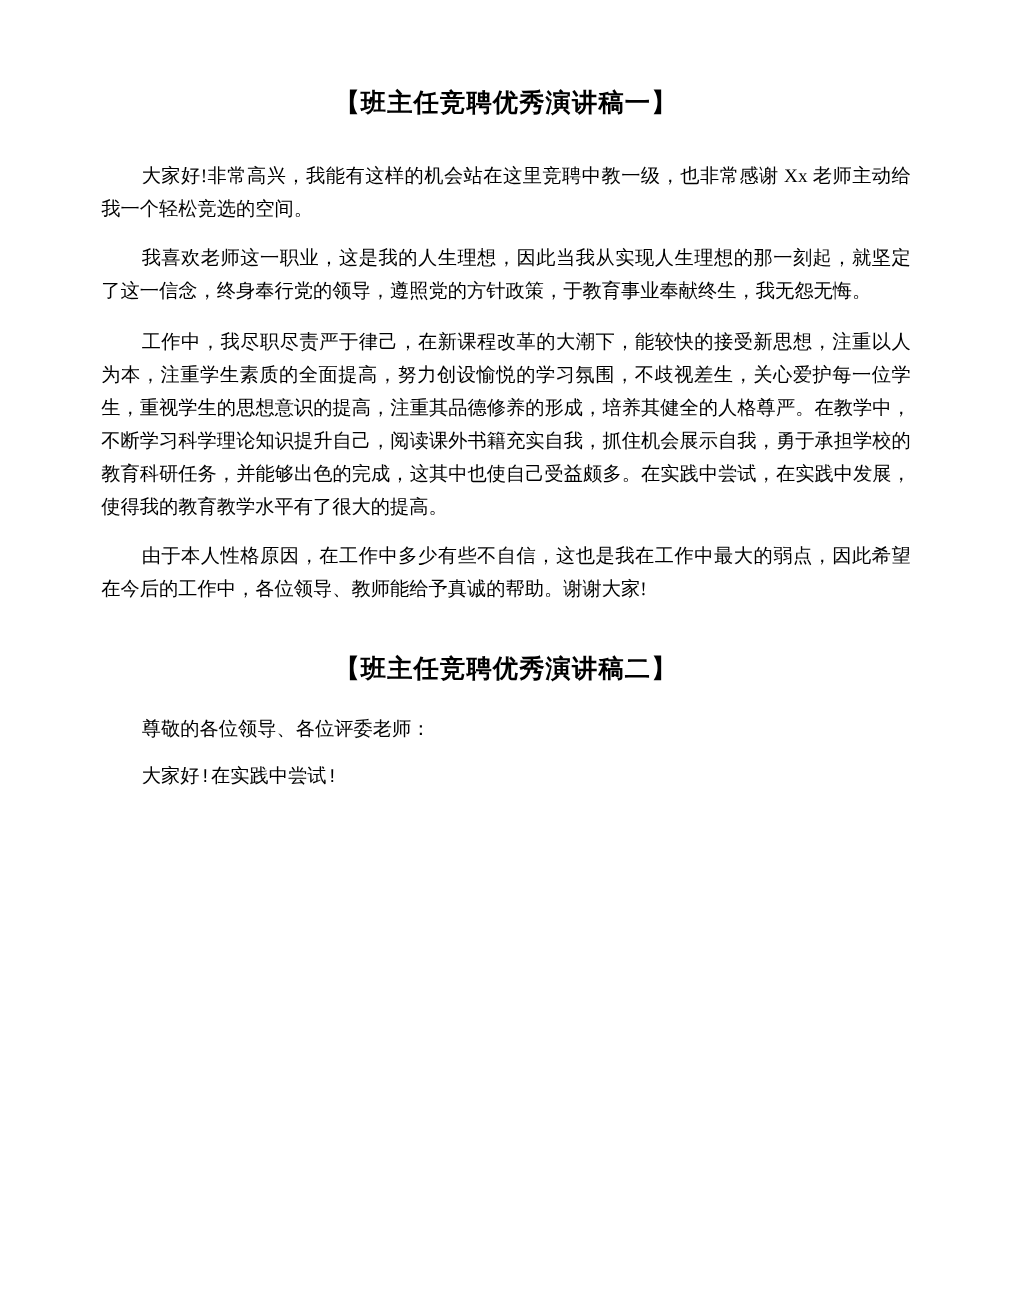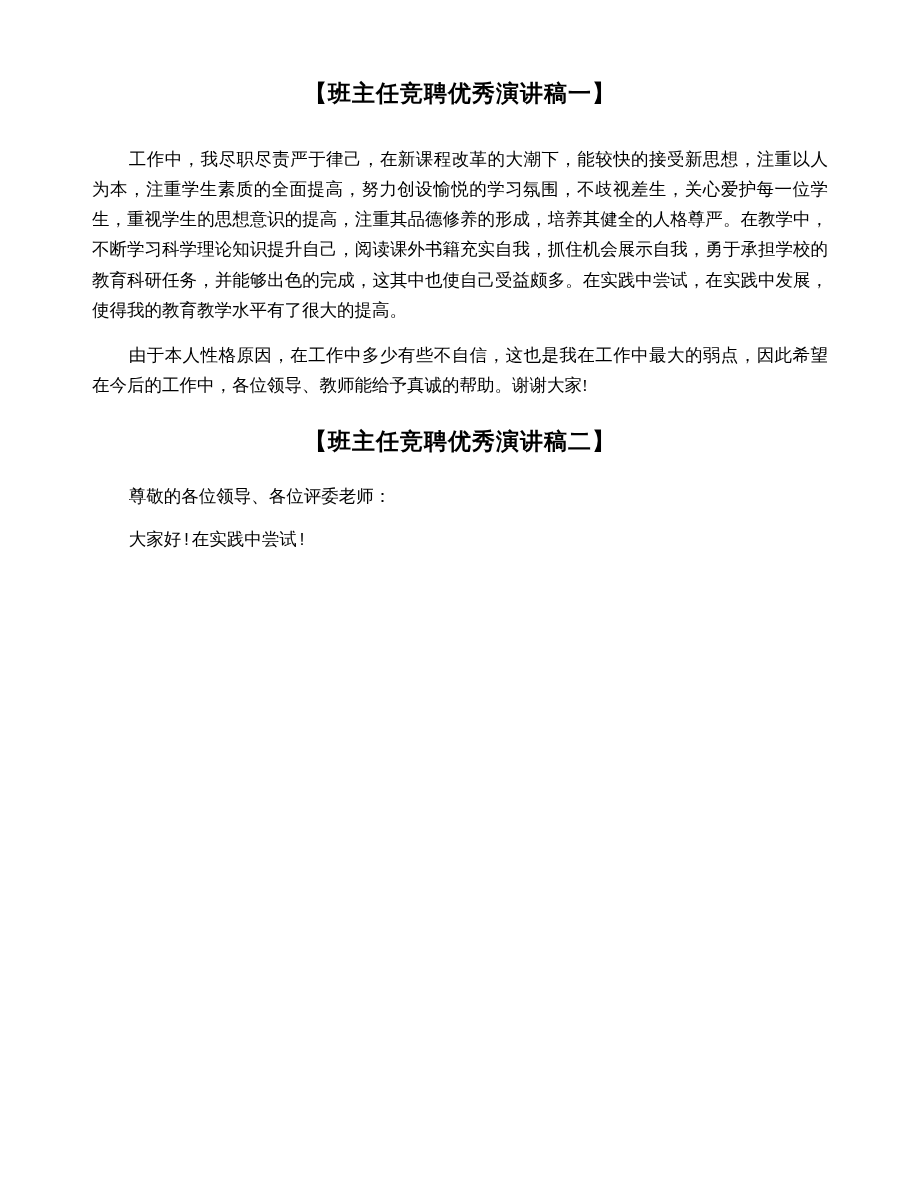--- a/index.html
+++ b/index.html
@@ -23,21 +23,21 @@
   }
   .doc-title {
     text-align: center;
     font-size: 23px;
     font-weight: bold;
     letter-spacing: 1px;
     margin: 0 0 34px 0;
     line-height: 1.4;
   }
   .doc-title.second {
-    margin-top: 26px;
+    margin-top: 42px;
     margin-bottom: 24px;
   }
   p.para {
     font-size: 17.5px;
     line-height: 1.72;
     margin: 0 0 15px 0;
     text-align: justify;
     text-justify: inter-ideograph;
     text-indent: 2.1em;
     word-break: break-all;
@@ -47,20 +47,22 @@
     font-family: Liberation Mono, monospace;
   }
 </style>
 </head>
 <body>
 
 <div class="page">
 
   <h1 class="doc-title">【班主任竞聘优秀演讲稿一】</h1>
 
+  <p class="para">大家好!非常高兴，我能有这样的机会站在这里竞聘中教一级，也非常感谢 Xx 老师主动给我一个轻松竞选的空间。</p>
+  <p class="para">我喜欢老师这一职业，这是我的人生理想，因此当我从实现人生理想的那一刻起，就坚定了这一信念，终身奉行党的领导，遵照党的方针政策，于教育事业奉献终生，我无怨无悔。</p>
   <p class="para">工作中，我尽职尽责严于律己，在新课程改革的大潮下，能较快的接受新思想，注重以人为本，注重学生素质的全面提高，努力创设愉悦的学习氛围，不歧视差生，关心爱护每一位学生，重视学生的思想意识的提高，注重其品德修养的形成，培养其健全的人格尊严。在教学中，不断学习科学理论知识提升自己，阅读课外书籍充实自我，抓住机会展示自我，勇于承担学校的教育科研任务，并能够出色的完成，这其中也使自己受益颇多。在实践中尝试，在实践中发展，使得我的教育教学水平有了很大的提高。</p>
   <p class="para">由于本人性格原因，在工作中多少有些不自信，这也是我在工作中最大的弱点，因此希望在今后的工作中，各位领导、教师能给予真诚的帮助。谢谢大家!</p>
 
   <h1 class="doc-title second">【班主任竞聘优秀演讲稿二】</h1>
 
   <p class="para tight">尊敬的各位领导、各位评委老师：</p>
   <p class="para tight">大家好!在实践中尝试!</p>
 
 </div>
 

